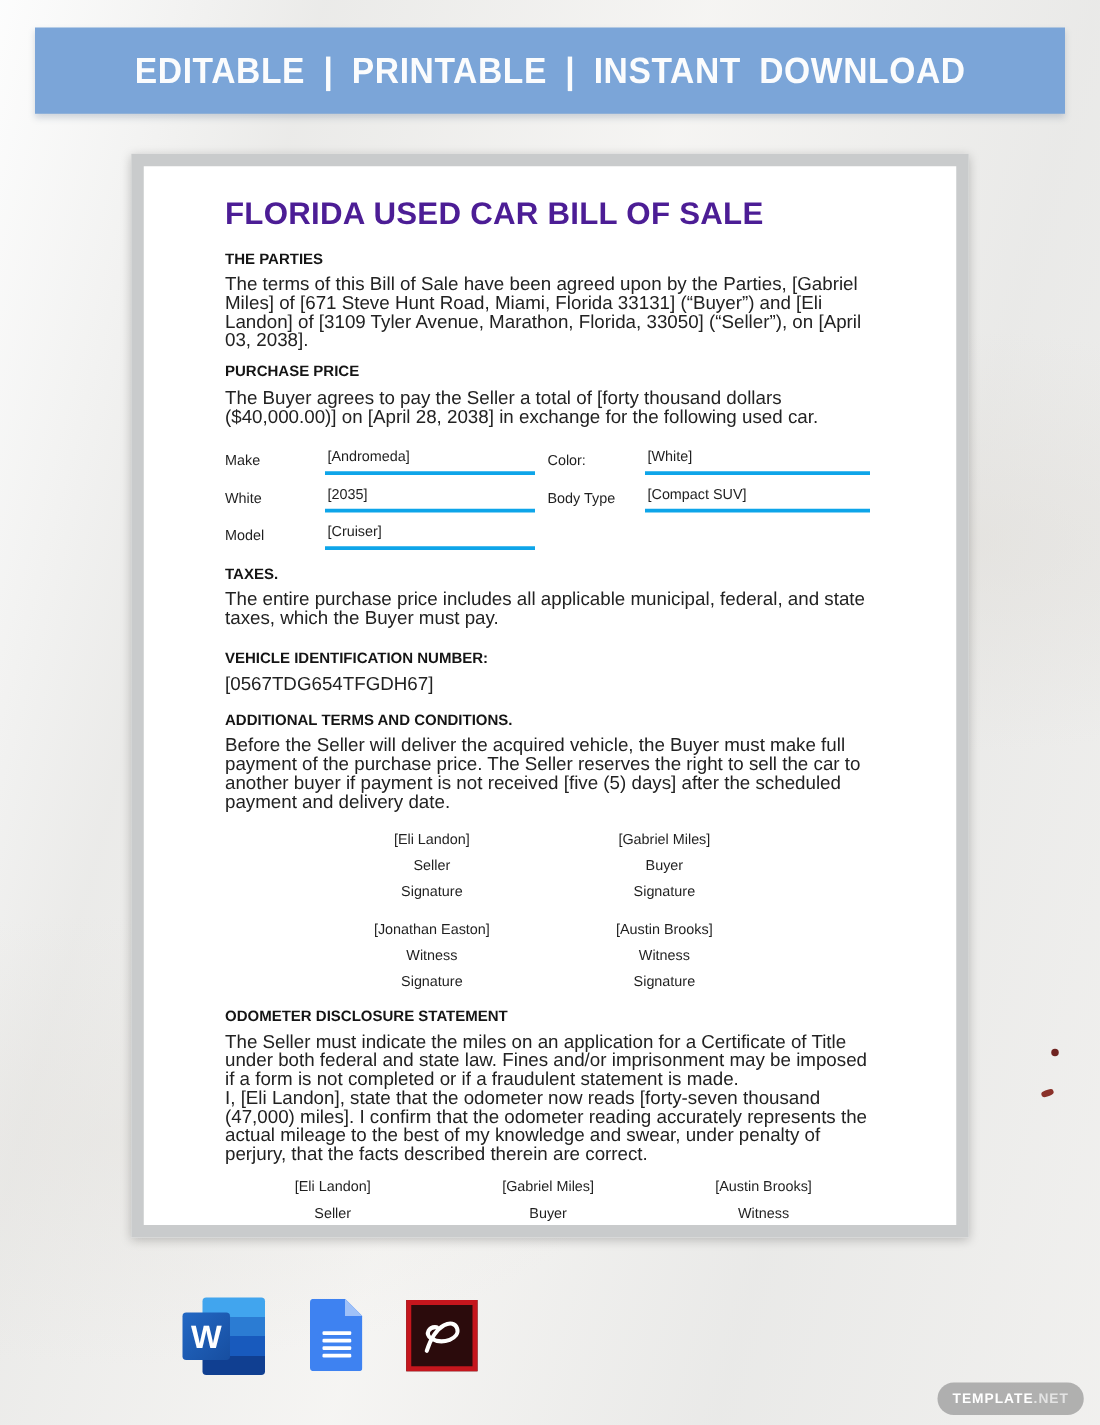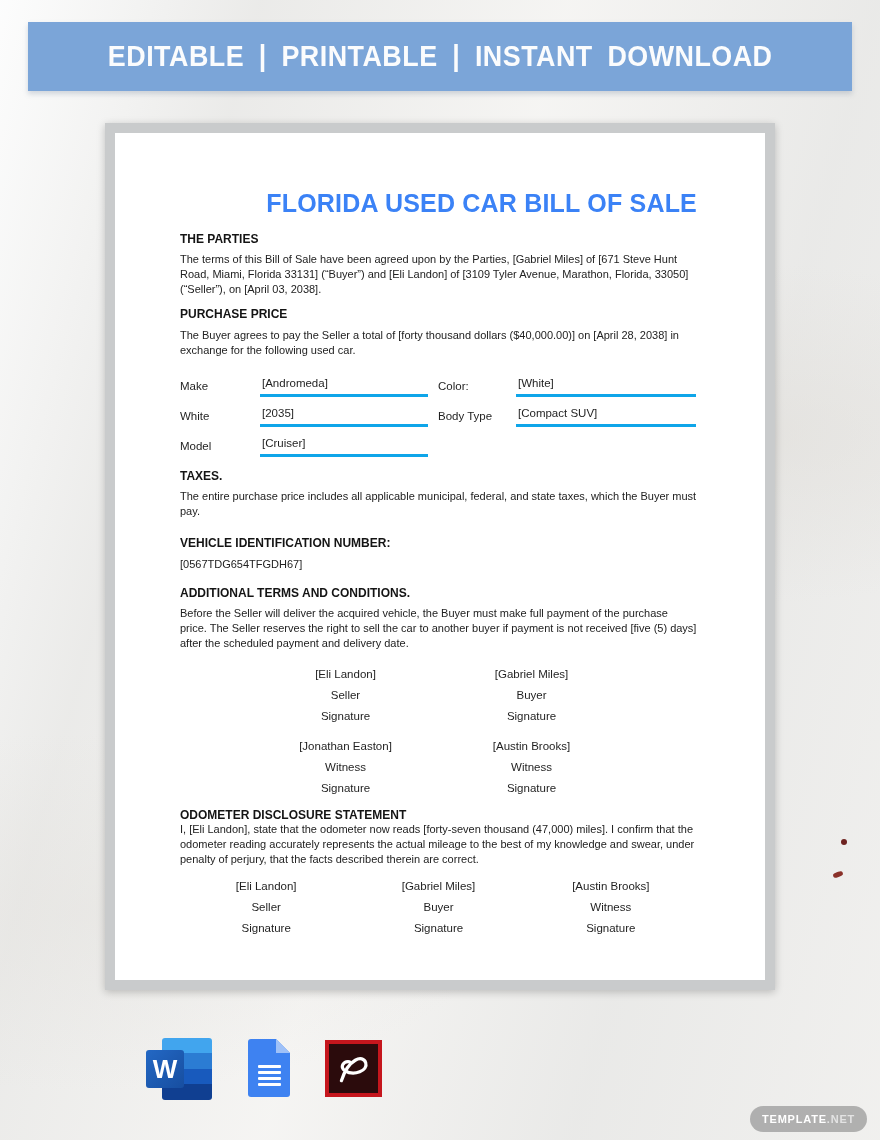--- a/index.html
+++ b/index.html
@@ -41,25 +41,25 @@
     background: #ffffff;
     border: 10px solid #c9cbcc;
     box-shadow: 0 2px 8px rgba(0,0,0,0.22);
   }
   .page {
     position: relative; width: 100%; height: 100%;
     box-sizing: border-box; padding: 0 68px 0 65px;
     color: #1f1f1f; overflow: hidden;
   }
   .doc-title {
-    margin-top: 56px; text-align: right;
-    font-size: 25px; font-weight: 700; color: #3b82f6; letter-spacing: 0.2px;
+    margin-top: 24px; text-align: left;
+    font-size: 25px; font-weight: 700; color: #4c1d95; letter-spacing: 0.2px;
   }
   .hd { font-size: 12px; font-weight: 700; color: #141414; }
-  .body-text { font-size: 11px; line-height: 15px; color: #222; }
+  .body-text { font-size: 15px; line-height: 15px; color: #222; }
   .mt-parties { margin-top: 14px; }
   .mt6 { margin-top: 6px; }
   .mt7 { margin-top: 7px; }
   .mt12 { margin-top: 12px; }
   .mt14 { margin-top: 14px; }
   .mt15 { margin-top: 10px; }
   .mt17 { margin-top: 17px; }
 
   
   .fields {
@@ -202,20 +202,21 @@
           <div class="sig-line">Signature</div>
         </div>
         <div class="sig-block">
           <div class="sig-name">[Austin Brooks]</div>
           <div class="sig-role">Witness</div>
           <div class="sig-line">Signature</div>
         </div>
       </div>
 
       <div class="hd mt14">ODOMETER DISCLOSURE STATEMENT</div>
+      <div class="body-text mt6">The Seller must indicate the miles on an application for a Certificate of Title under both federal and state law. Fines and/or imprisonment may be imposed if a form is not completed or if a fraudulent statement is made.</div>
       <div class="body-text">I, [Eli Landon], state that the odometer now reads [forty-seven thousand (47,000) miles]. I confirm that the odometer reading accurately represents the actual mileage to the best of my knowledge and swear, under penalty of perjury,  that the facts described therein are correct.</div>
 
       <div class="sig-grid-3">
         <div class="sig-block">
           <div class="sig-name">[Eli Landon]</div>
           <div class="sig-role">Seller</div>
           <div class="sig-line">Signature</div>
         </div>
         <div class="sig-block">
           <div class="sig-name">[Gabriel Miles]</div>

